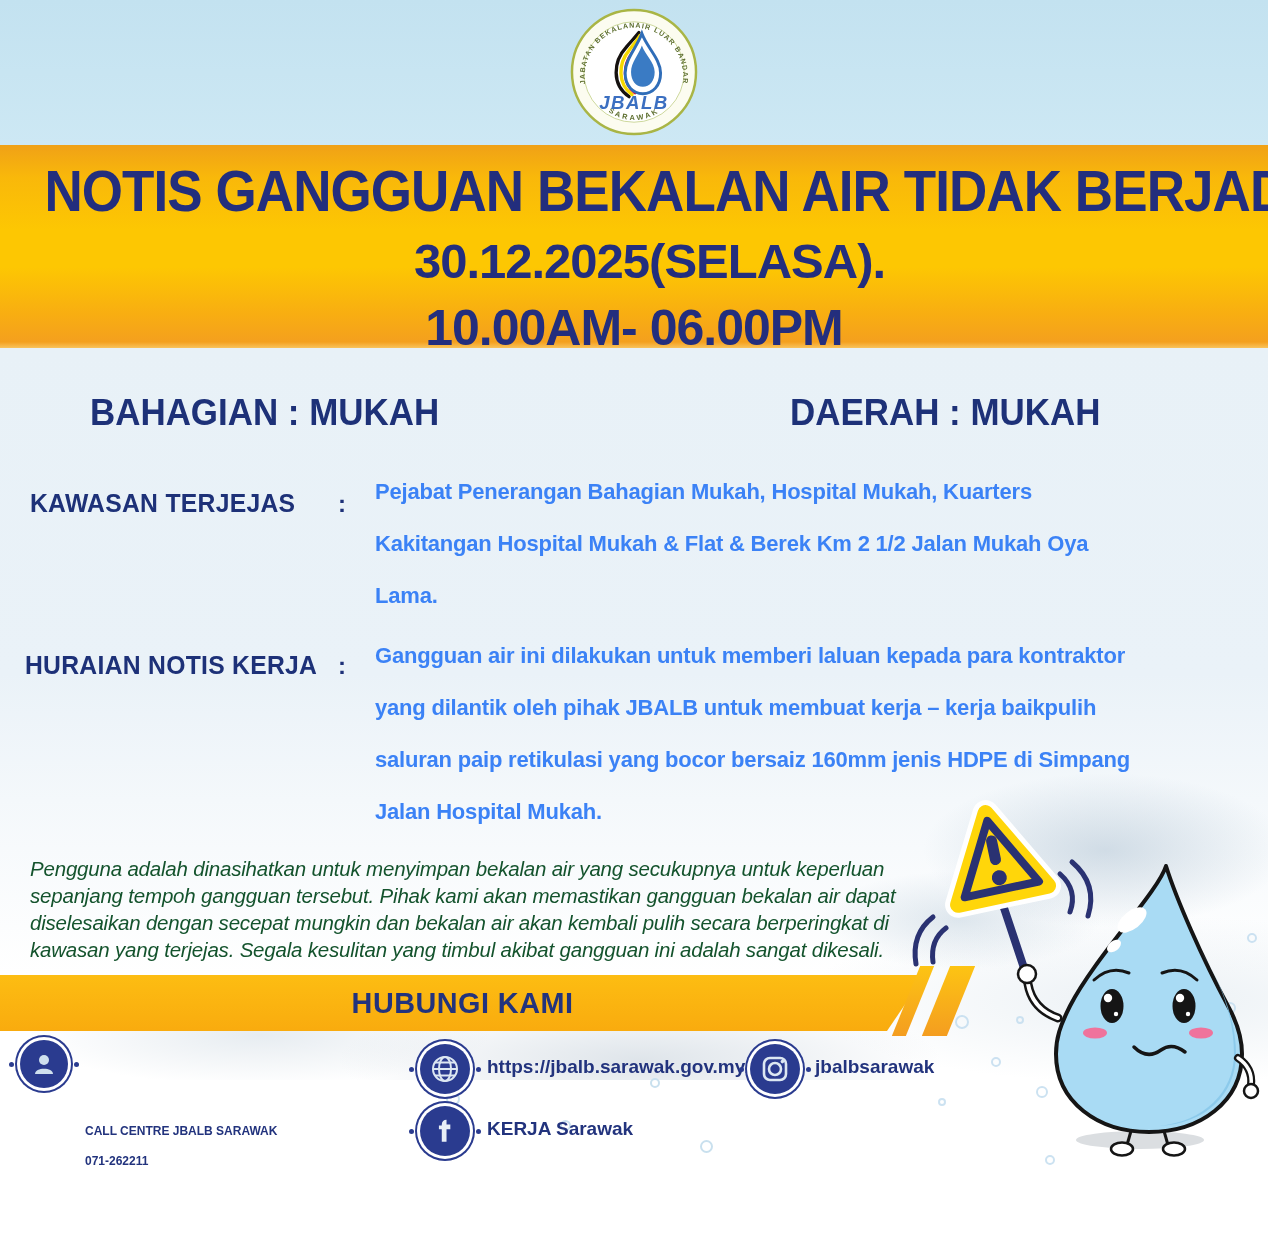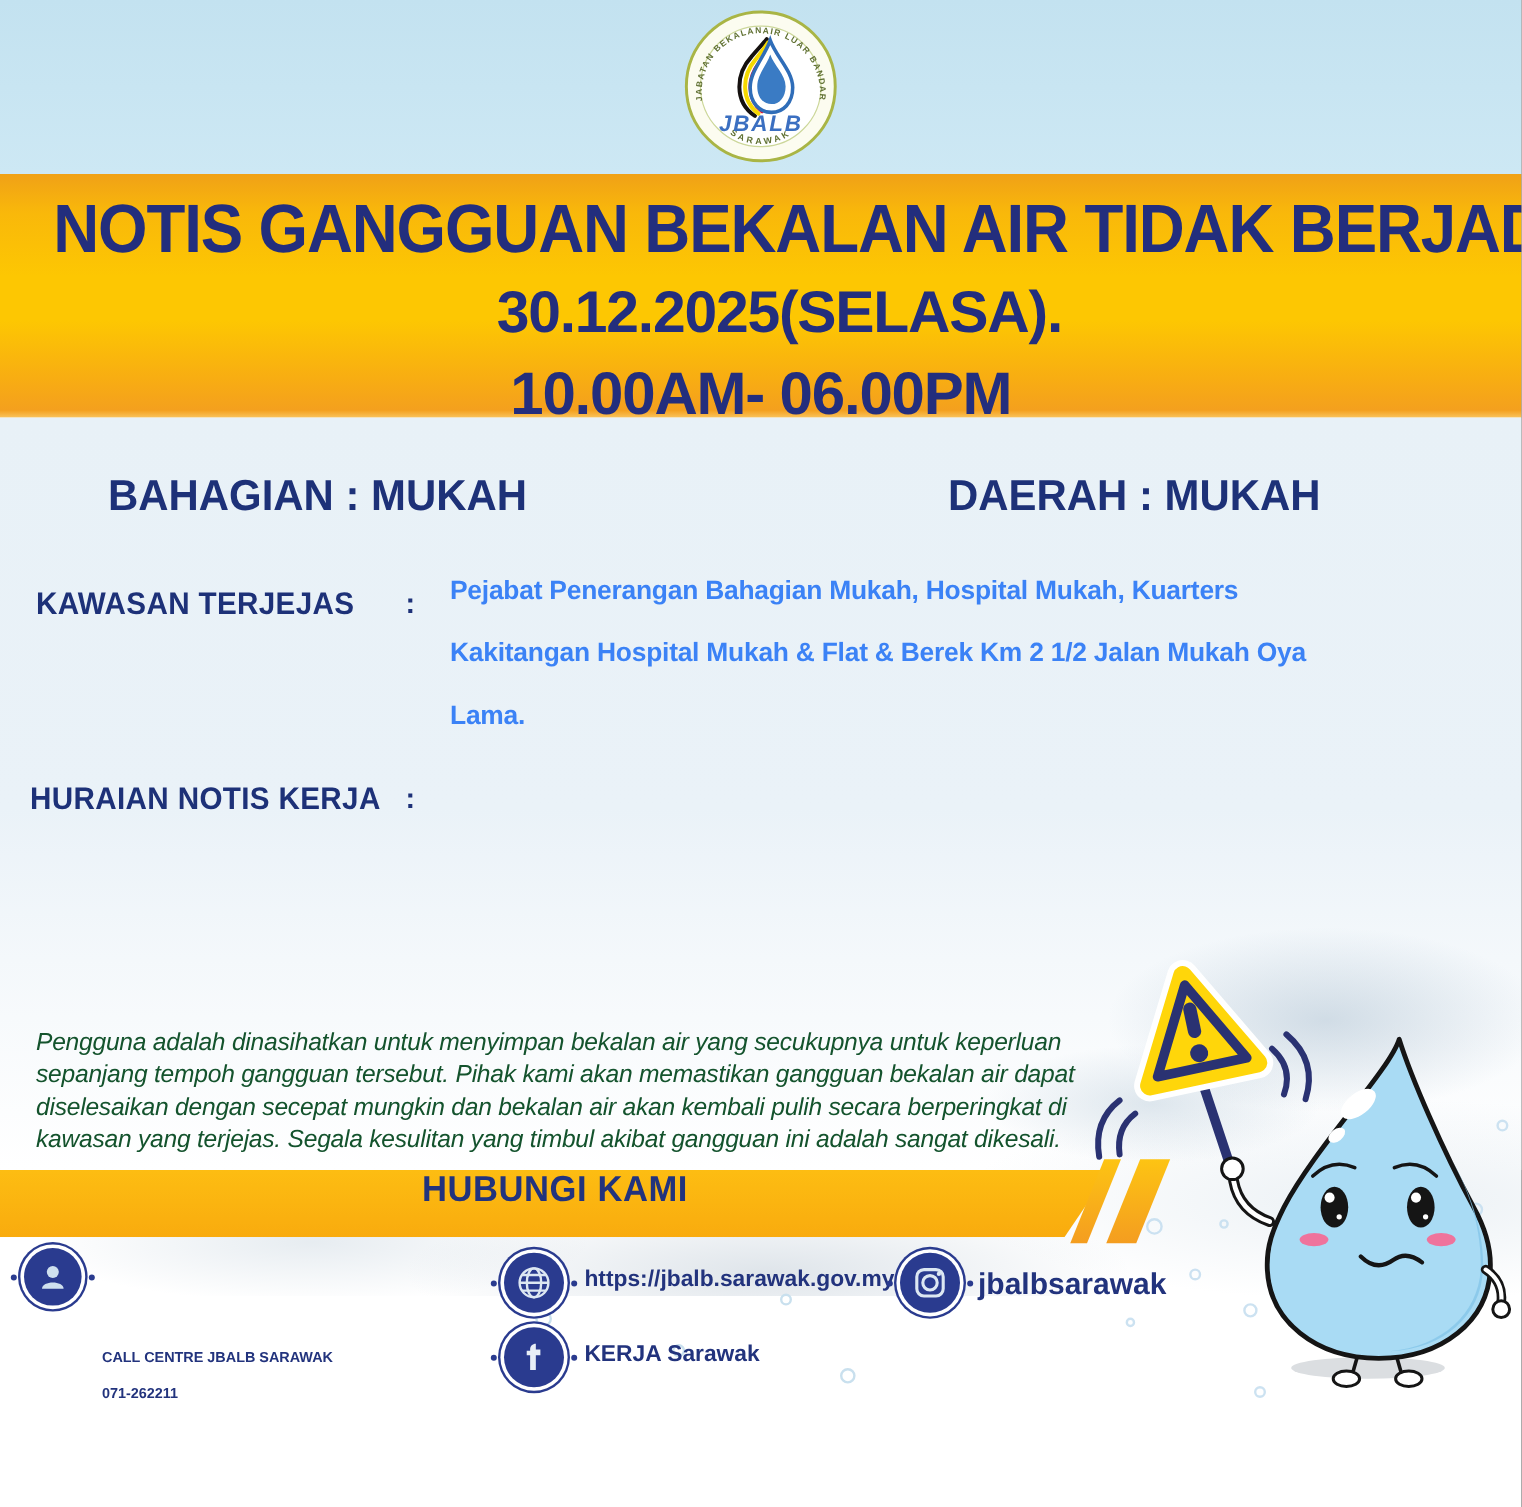--- a/index.html
+++ b/index.html
@@ -39,38 +39,38 @@
       radial-gradient(ellipse 260px 110px at 1105px 80px, rgba(150,175,196,.40), rgba(150,175,196,0) 70%),
       radial-gradient(ellipse 200px 70px at 960px 150px, rgba(165,188,206,.35), rgba(165,188,206,0) 70%),
       radial-gradient(ellipse 420px 90px at 640px 290px, rgba(148,168,186,.30), rgba(148,168,186,0) 72%),
       radial-gradient(ellipse 320px 70px at 260px 265px, rgba(168,188,204,.28), rgba(168,188,204,0) 72%),
       radial-gradient(ellipse 500px 120px at 1150px 230px, rgba(190,208,221,.30), rgba(190,208,221,0) 70%);}
   .bub{position:absolute;border:2px solid #c9e0ee;border-radius:50%;pointer-events:none;}
   
   .hubungi{position:absolute;left:0;top:975px;width:925px;height:56px;
     background:linear-gradient(180deg,#fdbd12 0%,#f9ab0e 100%);
     clip-path:polygon(0 0,100% 0,calc(100% - 38px) 100%,0 100%);
-    display:flex;justify-content:center;}
+    display:flex;align-items:center;justify-content:center;}
   .hubungi span{color:#22337d;font-size:30px;font-weight:700;letter-spacing:.5px;transform:scaleX(.96);}
   .stripe{position:absolute;top:966px;height:70px;transform:skewX(-22deg);
     background:linear-gradient(180deg,#fdc413,#f49d20);}
   .stripe.s1{left:906px;width:14px;}
   .stripe.s2{left:936px;width:25px;}
   
   .badge{position:absolute;border-radius:50%;background:#2a3b8f;
     box-shadow:0 0 0 3px #fff,0 0 0 5px #2a3b8f;
     display:flex;align-items:center;justify-content:center;}
   .badge::before,.badge::after{content:"";position:absolute;width:5px;height:5px;border-radius:50%;background:#2a3b8f;top:50%;margin-top:-2px;}
   .badge::before{left:-11px;}
   .badge::after{right:-11px;}
   .c-text{position:absolute;color:#22337d;font-weight:700;}
   .cc{left:85px;top:1116px;font-size:12px;line-height:30px;}
   .url{left:487px;top:1056px;font-size:19px;}
   .fb{left:487px;top:1118px;font-size:19px;}
-  .ig{left:815px;top:1056px;font-size:25px;text-align:right;}
+  .ig{left:815px;top:1056px;font-size:19px;text-align:right;}
   .mascot{position:absolute;left:900px;top:770px;pointer-events:none;}
 </style>
 </head>
 <body>
 
 <div class="page">
 
   <div class="top">
     <svg class="logo" width="128" height="128" viewBox="0 0 130 130">
       <circle cx="65" cy="65" r="63" fill="#fcfcf0" stroke="#a9b545" stroke-width="2.5"></circle>
@@ -115,20 +115,24 @@
   </div>
 
   <div class="sec-label" style="left:30px;top:488px;">KAWASAN TERJEJAS</div>
   <div class="sec-colon" style="top:490px;">:</div>
   <div class="sec-text" style="top:466px;">Pejabat Penerangan Bahagian Mukah, Hospital Mukah, Kuarters
 Kakitangan Hospital Mukah &amp; Flat &amp; Berek Km 2 1/2 Jalan Mukah Oya
 Lama.</div>
 
   <div class="sec-label" style="left:25px;top:650px;">HURAIAN NOTIS KERJA</div>
   <div class="sec-colon" style="top:652px;">:</div>
+  <div class="sec-text" style="top:630px;">Gangguan air ini dilakukan untuk memberi laluan kepada para kontraktor
+yang dilantik oleh pihak JBALB untuk membuat kerja – kerja baikpulih
+saluran paip retikulasi yang bocor bersaiz 160mm jenis HDPE di Simpang
+Jalan Hospital Mukah.</div>
 
   <div class="advisory">Pengguna adalah dinasihatkan untuk menyimpan bekalan air yang secukupnya untuk keperluan
 sepanjang tempoh gangguan tersebut. Pihak kami akan memastikan gangguan bekalan air dapat
 diselesaikan dengan secepat mungkin dan bekalan air akan kembali pulih secara berperingkat di
 kawasan yang terjejas. Segala kesulitan yang timbul akibat gangguan ini adalah sangat dikesali.</div>
 
   <div class="hubungi">
     <span>HUBUNGI KAMI</span>
   </div>
   <div class="stripe s1"></div>

